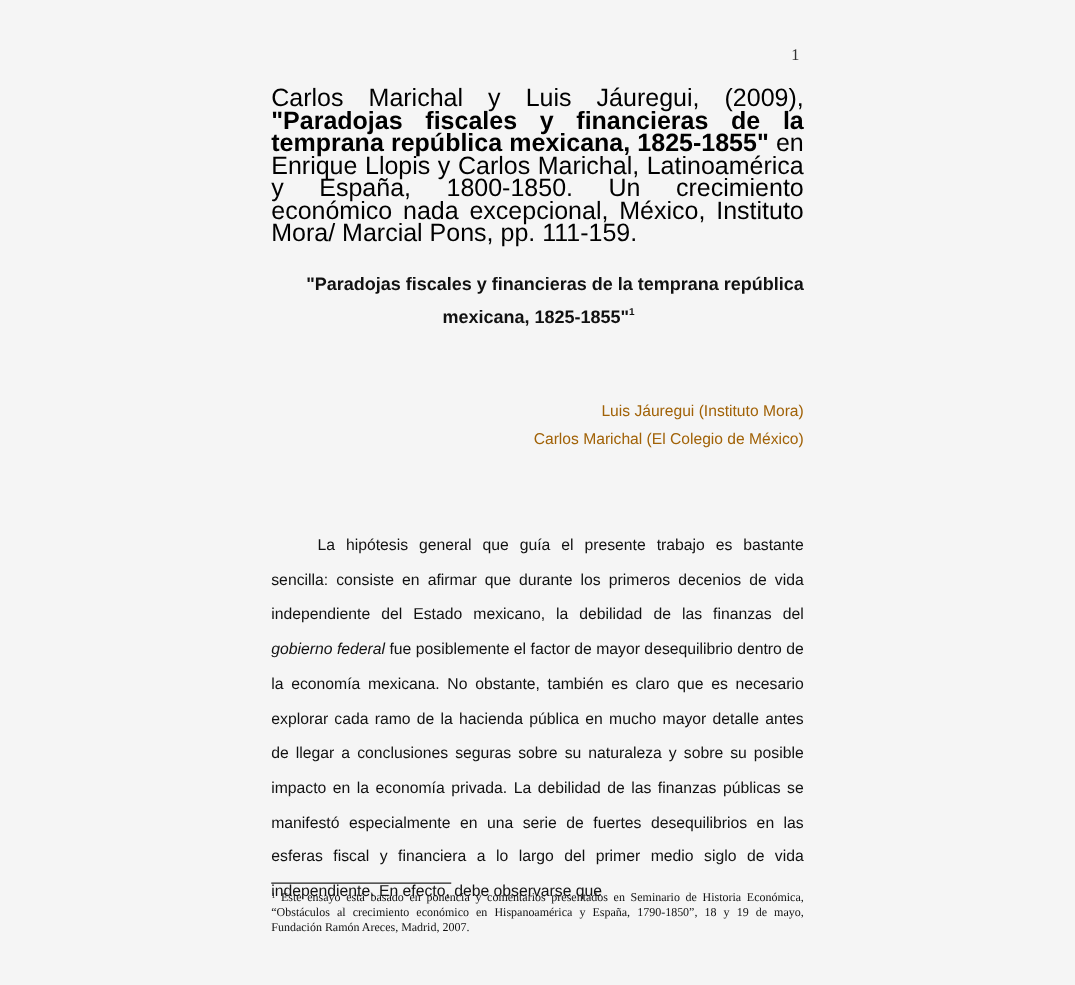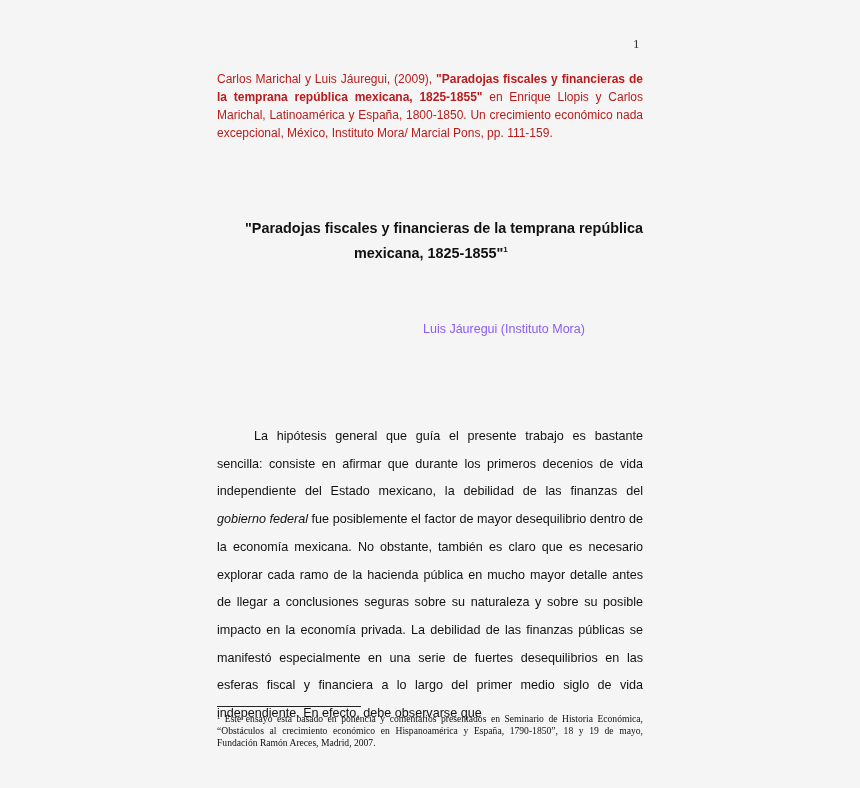--- a/index.html
+++ b/index.html
@@ -21,23 +21,23 @@
       top: 36px;
       font-family: "Liberation Serif", serif;
       font-size: 13px;
       color: #333;
     }
     .citation {
       position: absolute;
       left: 217px;
       top: 70px;
       width: 426px;
-      font-size: 12px;
+      font-size: 20px;
       line-height: 18px;
-      color: #b91c1c;
+      color: #000000;
       text-align: justify;
       text-align-last: left;
       margin: 0;
     }
     .citation b { font-weight: bold; }
     .title {
       position: absolute;
       left: 217px;
       top: 218px;
       width: 426px;
@@ -59,22 +59,23 @@
       font-size: 8px;
       vertical-align: 6px;
     }
     .authors {
       position: absolute;
       left: 217px;
       top: 318px;
       width: 426px;
       font-size: 12.5px;
       line-height: 22px;
-      color: #8b5cf6;
+      color: #a16207;
       margin: 0;
+      text-align: right;
     }
     .authors .a1 { display: block; padding-left: 206px; }
     .authors .a2 { display: block; padding-left: 180px; }
     .body-text {
       position: absolute;
       left: 217px;
       top: 423px;
       width: 426px;
       font-size: 12.6px;
       line-height: 27.7px;
@@ -120,19 +121,20 @@
 
 <p class="citation"><span>Carlos Marichal y Luis Jáuregui, (2009), </span><b>"Paradojas fiscales y financieras de la temprana república mexicana, 1825-1855"</b><span> en Enrique Llopis y Carlos Marichal, Latinoamérica y España, 1800-1850. Un crecimiento económico nada excepcional, México, Instituto Mora/ Marcial Pons, pp. 111-159.</span></p>
 
 <h1 class="title">
   <span class="line1">"Paradojas fiscales y financieras de la temprana república</span>
   <span class="line2"><span>mexicana, 1825-1855"</span><sup>1</sup></span>
 </h1>
 
 <div class="authors">
   <span class="a1">Luis Jáuregui (Instituto Mora)</span>
+  <span class="a2">Carlos Marichal (El Colegio de México)</span>
 </div>
 
 <p class="body-text"><span class="indent"></span><span>La hipótesis general que guía el presente trabajo es bastante sencilla: consiste en afirmar que durante los primeros decenios de vida independiente del Estado mexicano, la debilidad de las finanzas del </span><i>gobierno federal</i><span> fue posiblemente el factor de mayor desequilibrio dentro de la economía mexicana. No obstante, también es claro que  es necesario explorar cada ramo de la hacienda pública en mucho mayor detalle </span><span class="u">antes</span><span> de llegar a conclusiones seguras sobre su naturaleza y sobre su posible impacto en la economía privada. La debilidad de las finanzas públicas se manifestó especialmente en una serie de fuertes desequilibrios en las esferas fiscal y financiera a lo largo del primer medio siglo de vida independiente. En efecto, debe observarse que</span></p>
 
 <div class="fn-sep"></div>
 
 <p class="footnote"><sup>1</sup><span> Este ensayo está basado en ponencia y comentarios  presentados en Seminario de Historia Económica, “Obstáculos al crecimiento económico en Hispanoamérica y España, 1790-1850”, 18 y 19 de mayo, Fundación Ramón Areces, Madrid, 2007.</span></p>
 
 </body></html>

